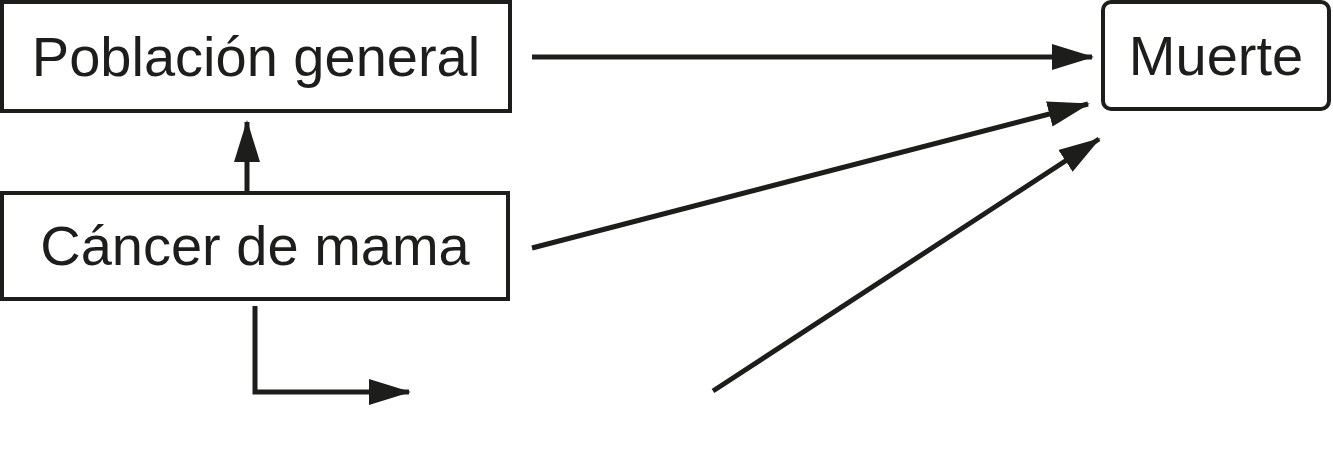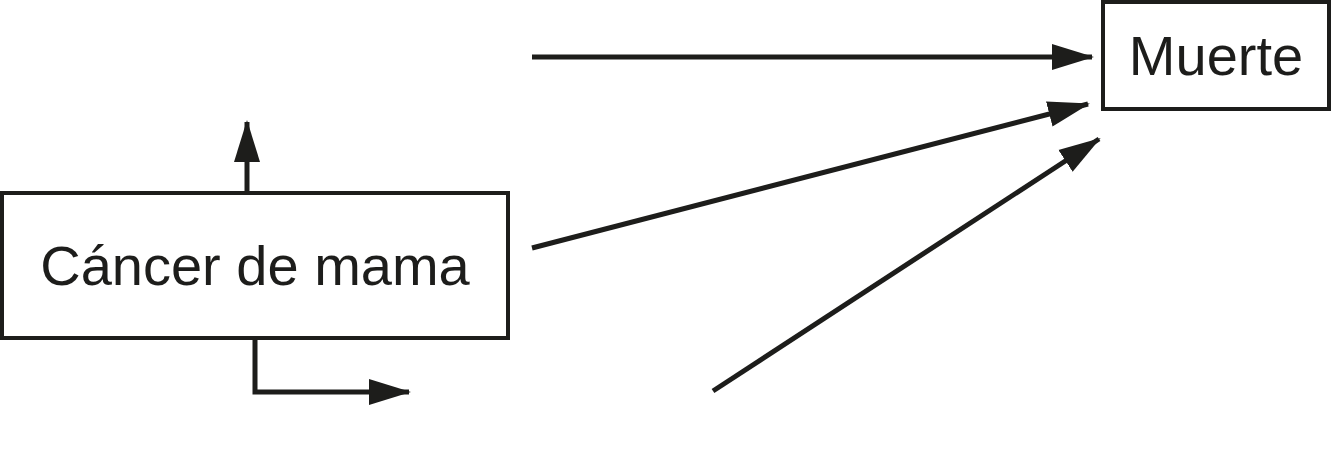--- a/index.html
+++ b/index.html
@@ -22,23 +22,23 @@
     background: #ffffff;
     display: flex;
     align-items: center;
     justify-content: center;
     font-size: 56px;
     color: #1d1d1b;
     white-space: nowrap;
     line-height: 1;
   }
   #node-poblacion { left: 0;    top: 0;   width: 512px; height: 113px; }
-  #node-cancer    { left: 0;    top: 191px; width: 510px; height: 149px; }
+  #node-cancer    { left: 0;    top: 191px; width: 510px; height: 110px; }
   #node-recidiva  { left: 415px; top: 336px; width: 276px; height: 110px; }
-  #node-muerte    { left: 1101px; top: 0;  width: 230px; height: 111px; }
+  #node-muerte    { left: 1101px; top: 0;  width: 230px; height: 111px; border-radius: 10px; }
   #edges-layer {
     position: absolute;
     left: 0; top: 0;
     width: 1333px;
     height: 451px;
     pointer-events: none;
   }
   #edges-layer path {
     fill: none;
     stroke: #1d1d1b;
@@ -61,20 +61,23 @@
 
     <path d="M 247 191 L 247 122" marker-end="url(#arrowhead)"></path>
 
     <path d="M 532 248 L 1088 104" marker-end="url(#arrowhead)"></path>
 
     <path d="M 255 306 L 255 392 L 409 392" marker-end="url(#arrowhead)"></path>
 
     <path d="M 713 391 L 1099 139" marker-end="url(#arrowhead)"></path>
   </svg>
 
+  <div class="node" id="node-poblacion">
+    <span>Población general</span>
+  </div>
 
   <div class="node" id="node-cancer">
     <span>Cáncer de mama</span>
   </div>
 
 
   <div class="node" id="node-muerte">
     <span>Muerte</span>
   </div>
 

